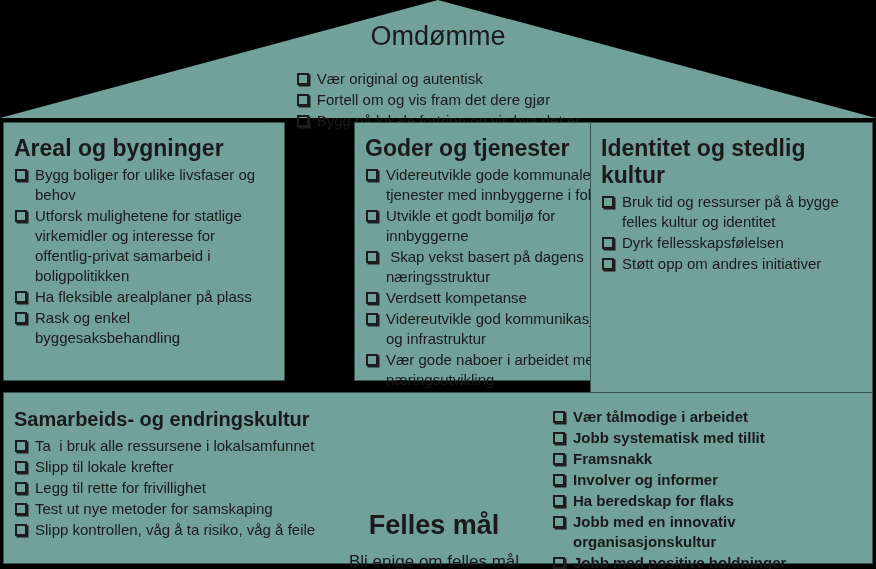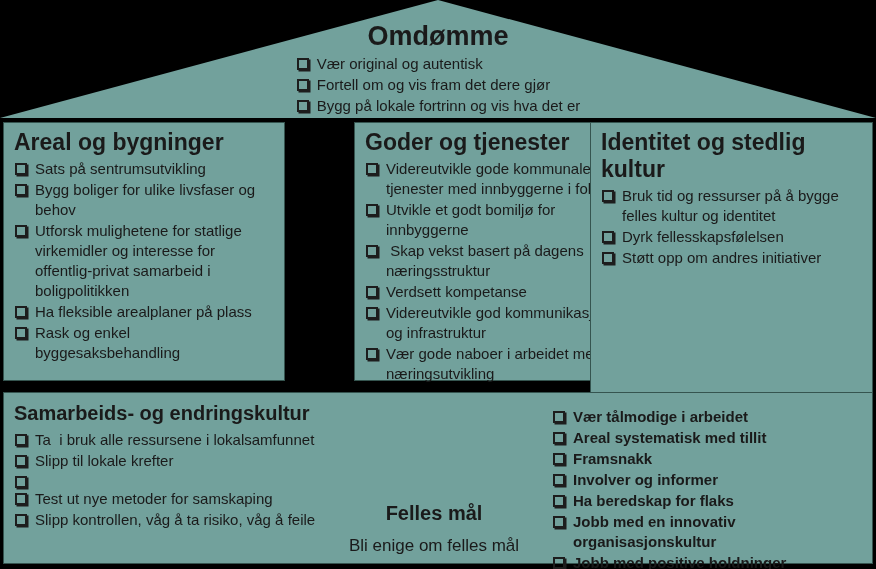--- a/index.html
+++ b/index.html
@@ -18,52 +18,52 @@
     width: 876px; height: 118px;
     background: #72a19c;
     clip-path: polygon(50% 0%, 100% 100%, 0% 100%);
   }
   .roof-inner {
     position: absolute; top: 0; left: 0; width: 876px;
     display: flex; flex-direction: column; align-items: center;
     padding-top: 22px;
   }
   .roof-title {
-    font-size: 27px; font-weight: bold; line-height: 29px;
-    margin: 0 0 3px 0;
+    font-size: 27px; font-weight: normal; line-height: 29px;
+    margin: 0 0 18px 0;
   }
 
   
   .panel {
     position: absolute;
     background: #72a19c;
     border: 1px solid #35544f;
     box-sizing: border-box;
-    padding: 6px 10px 6px 10px;
+    padding: 12px 10px 6px 10px;
   }
   .panel-title {
     font-size: 23px; font-weight: bold; line-height: 27px;
     margin: 0 0 3px 0;
   }
 
   
   .box-areal     { left: 3px;   top: 122px; width: 282px; height: 259px; }
   .box-goder     { left: 308px; top: 122px; width: 269px; height: 259px; margin-left: 46px; }
   .box-identitet { left: 590px; top: 122px; width: 283px; height: 288px; }
 
   
   .box-base { left: 3px; top: 392px; width: 870px; height: 172px; }
   .base-title { font-size: 20px; line-height: 28px; margin: 0 0 3px 0; }
   .base-left-list { width: 470px; }
   .base-right-list { position: absolute; left: 548px; top: 14px; font-weight: bold; }
   .goal {
     position: absolute; left: 255px; top: 106px; width: 350px;
     text-align: center;
   }
-  .goal-title { font-size: 20px; font-weight: bold; line-height: 28px; margin: 0; }
+  .goal-title { font-size: 27px; font-weight: bold; line-height: 28px; margin: 12px; }
   .goal-subtitle { font-size: 17px; line-height: 22px; margin: 8px; }
 
   
   .check-list {
     list-style: none; margin: 0; padding: 0;
     font-size: 15px;
   }
   .check-item {
     display: flex; align-items: flex-start;
     line-height: 20px;
@@ -101,24 +101,20 @@
           <span class="check-text">Bygg på lokale fortrinn og vis hva det er</span>
         </li>
       </ul>
   </div>
 
   <div class="panel box-areal">
     <h2 class="panel-title">Areal og bygninger</h2>
     <ul class="check-list">
         <li class="check-item">
           <span class="checkbox-glyph"></span>
-          <span class="check-text">Sats på sentrumsutvikling</span>
-        </li>
-        <li class="check-item">
-          <span class="checkbox-glyph"></span>
           <span class="check-text">Bygg boliger for ulike livsfaser og behov</span>
         </li>
         <li class="check-item">
           <span class="checkbox-glyph"></span>
           <span class="check-text">Utforsk mulighetene for statlige virkemidler og interesse for offentlig-privat samarbeid i boligpolitikken</span>
         </li>
         <li class="check-item">
           <span class="checkbox-glyph"></span>
           <span class="check-text">Ha fleksible arealplaner på plass</span>
         </li>
@@ -183,38 +179,39 @@
         <li class="check-item">
           <span class="checkbox-glyph"></span>
           <span class="check-text">Ta  i bruk alle ressursene i lokalsamfunnet</span>
         </li>
         <li class="check-item">
           <span class="checkbox-glyph"></span>
           <span class="check-text">Slipp til lokale krefter</span>
         </li>
         <li class="check-item">
           <span class="checkbox-glyph"></span>
+          <span class="check-text">Legg til rette for frivillighet</span>
         </li>
         <li class="check-item">
           <span class="checkbox-glyph"></span>
           <span class="check-text">Test ut nye metoder for samskaping</span>
         </li>
         <li class="check-item">
           <span class="checkbox-glyph"></span>
           <span class="check-text">Slipp kontrollen, våg å ta risiko, våg å feile</span>
         </li>
       </ul>
     <ul class="check-list base-right-list">
         <li class="check-item">
           <span class="checkbox-glyph"></span>
           <span class="check-text">Vær tålmodige i arbeidet</span>
         </li>
         <li class="check-item">
           <span class="checkbox-glyph"></span>
-          <span class="check-text">Areal systematisk med tillit</span>
+          <span class="check-text">Jobb systematisk med tillit</span>
         </li>
         <li class="check-item">
           <span class="checkbox-glyph"></span>
           <span class="check-text">Framsnakk</span>
         </li>
         <li class="check-item">
           <span class="checkbox-glyph"></span>
           <span class="check-text">Involver og informer</span>
         </li>
         <li class="check-item">

